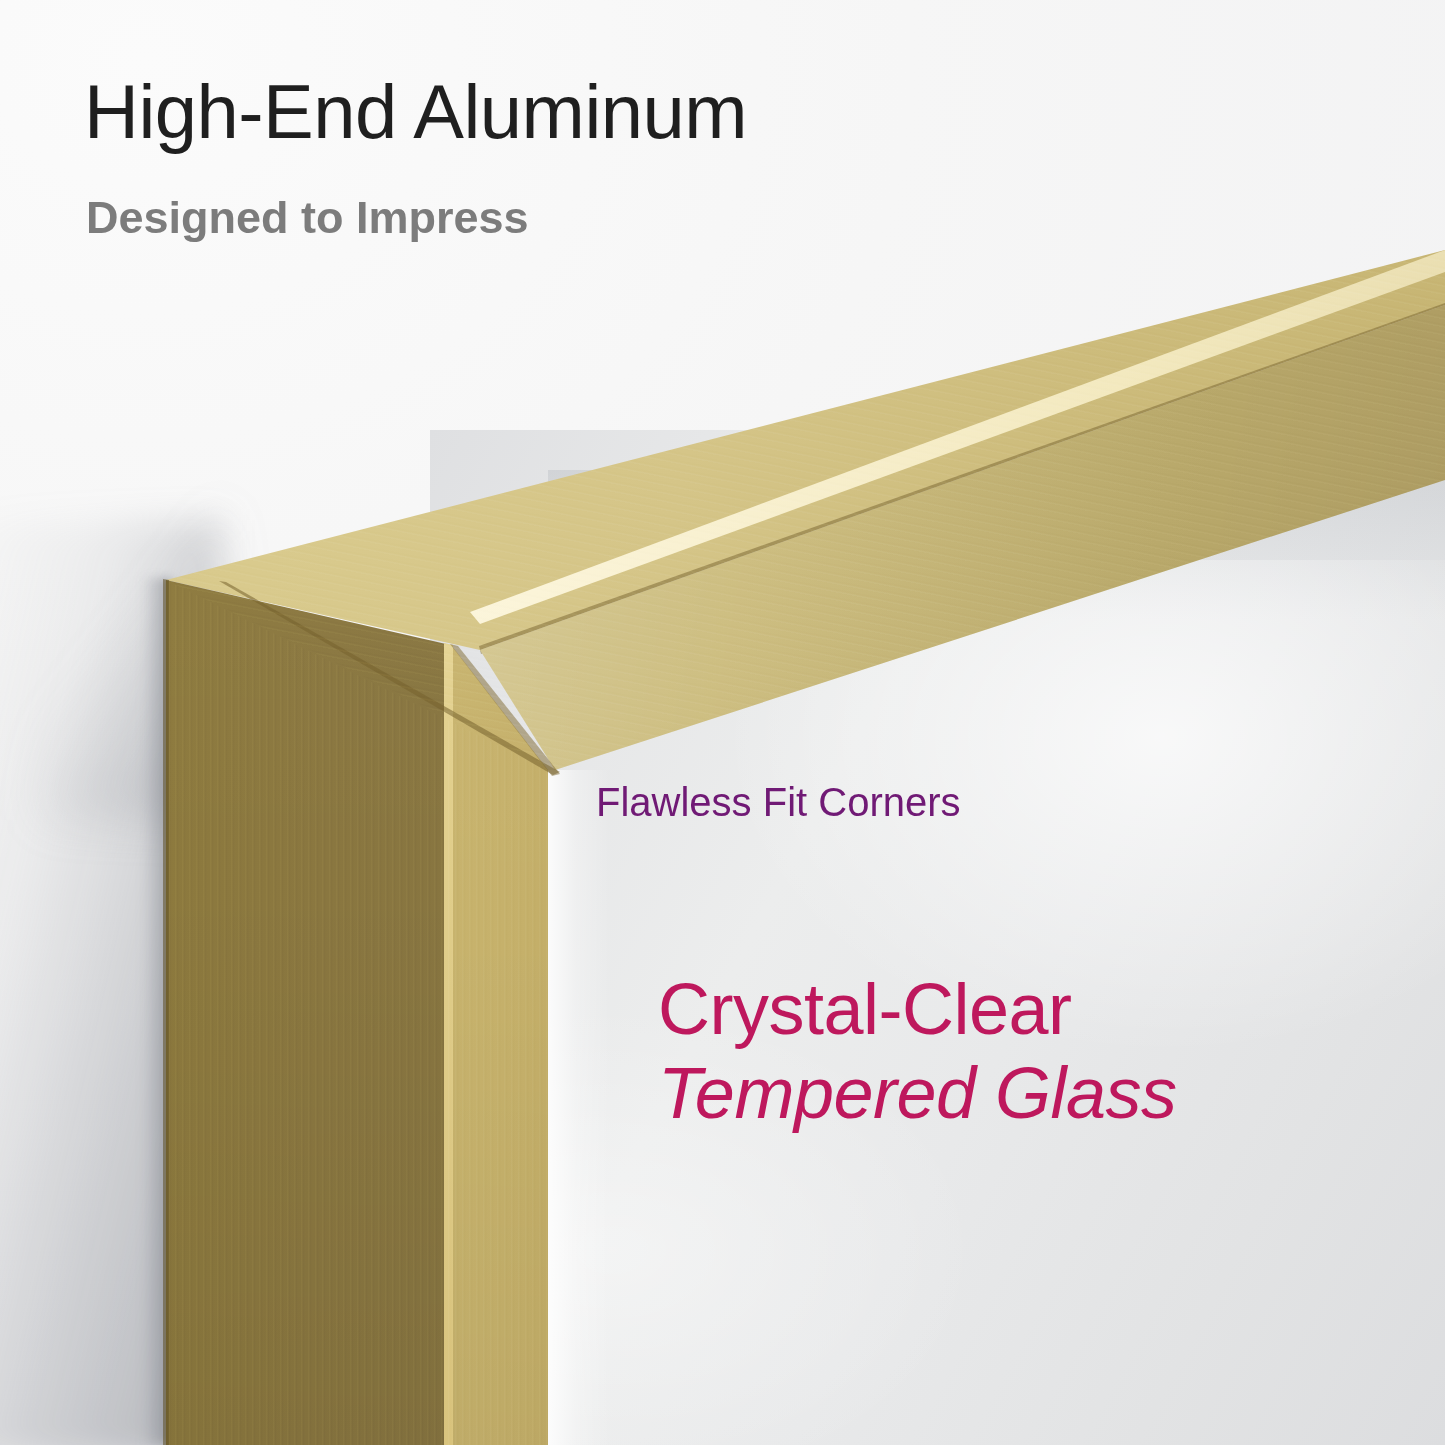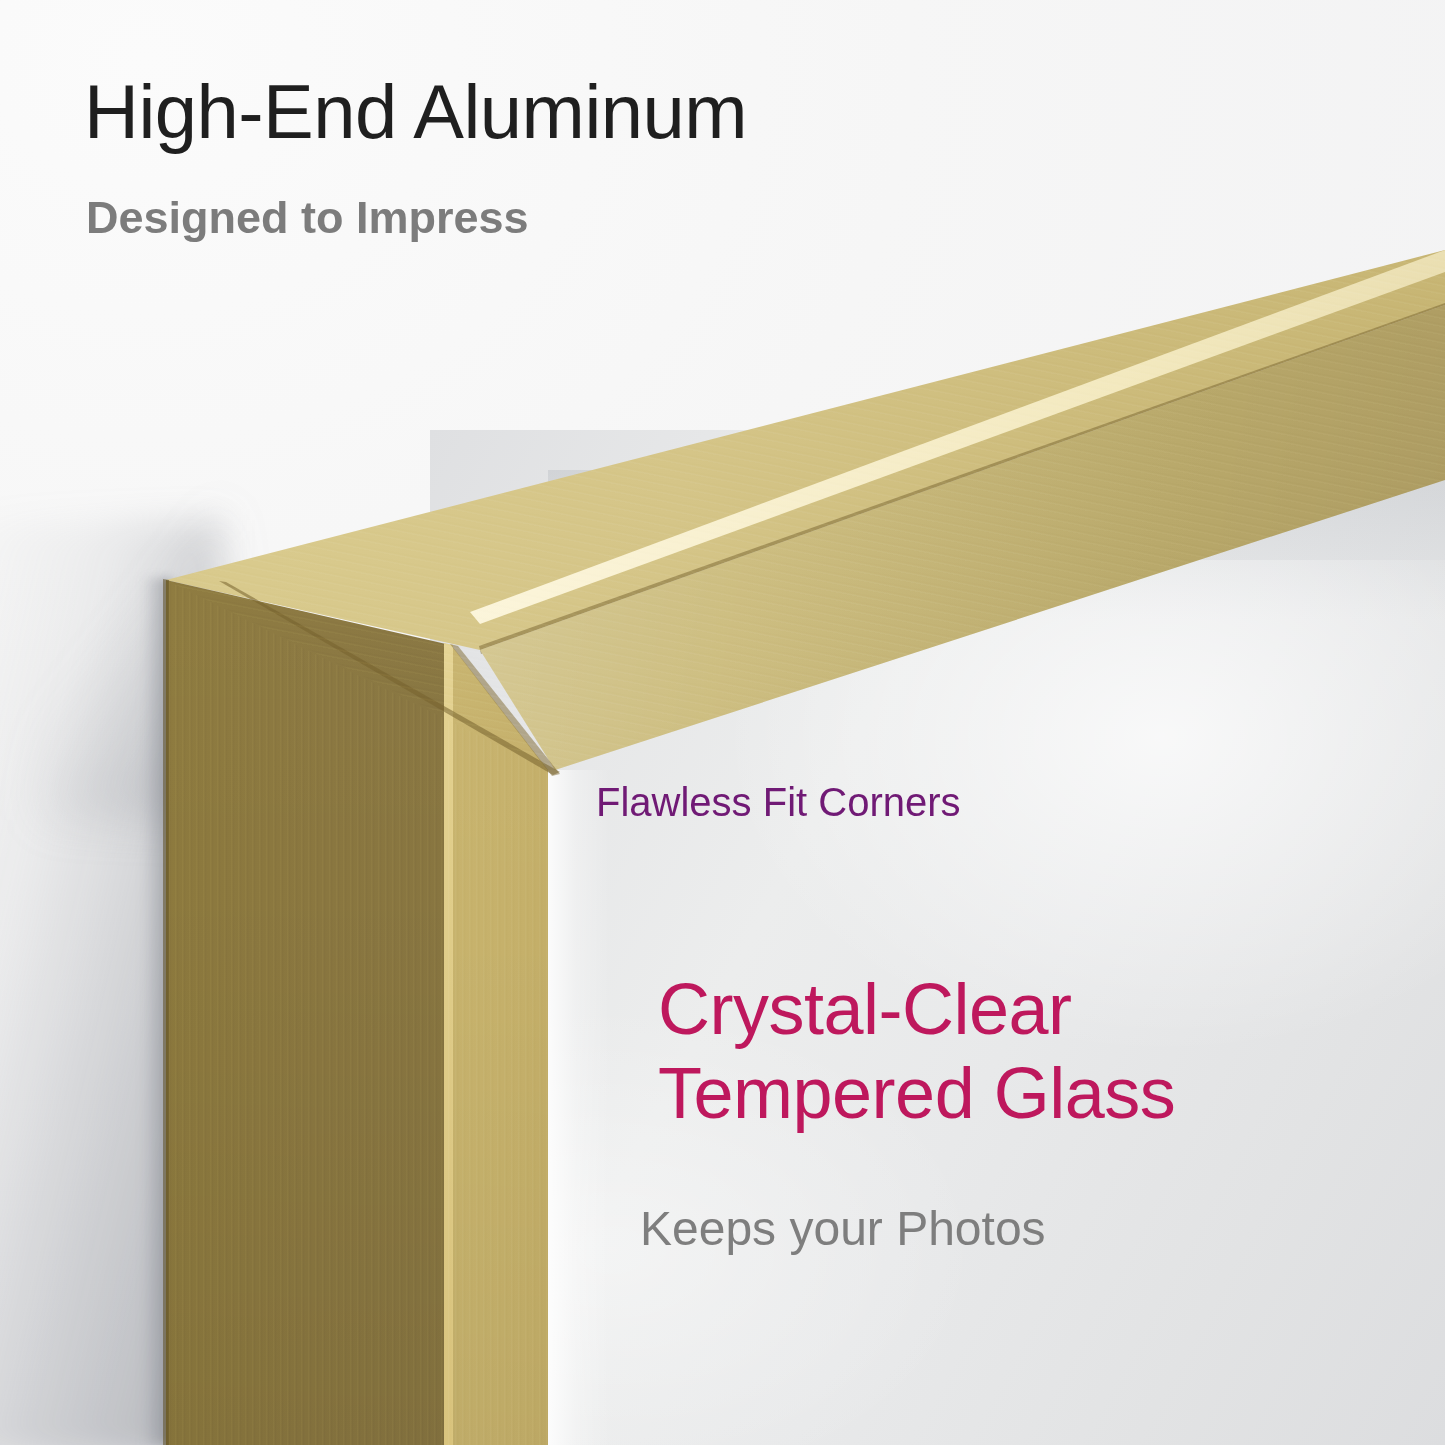--- a/index.html
+++ b/index.html
@@ -305,21 +305,21 @@
     left: 646px;
     top: 968px;
     font-size: 72px;
     line-height: 1.16;
     font-weight: 400;
     letter-spacing: -0.5px;
     color: #be185d;
     white-space: nowrap;
     margin-left: 12px;
   }
-  .feature-title .l2 { display: block; }
+  .feature-title .l2 { display: block; font-style: italic; }
   .feature-sub {
     position: absolute;
     left: 640px;
     top: 1198px;
     font-size: 48px;
     line-height: 1.28;
     font-weight: 400;
     color: #7e7e7e;
     white-space: nowrap;
   }
@@ -364,16 +364,15 @@
   <div class="subhead">Designed to Impress</div>
 
   <div class="corner-label">Flawless Fit Corners</div>
 
   <div class="feature-title">
     <span>Crystal-Clear</span>
     <span class="l2">Tempered Glass</span>
   </div>
 
   <div class="feature-sub">
-    <span>Keeps your Photos</span>
   </div>
 
 </div>
 
 </body></html>

